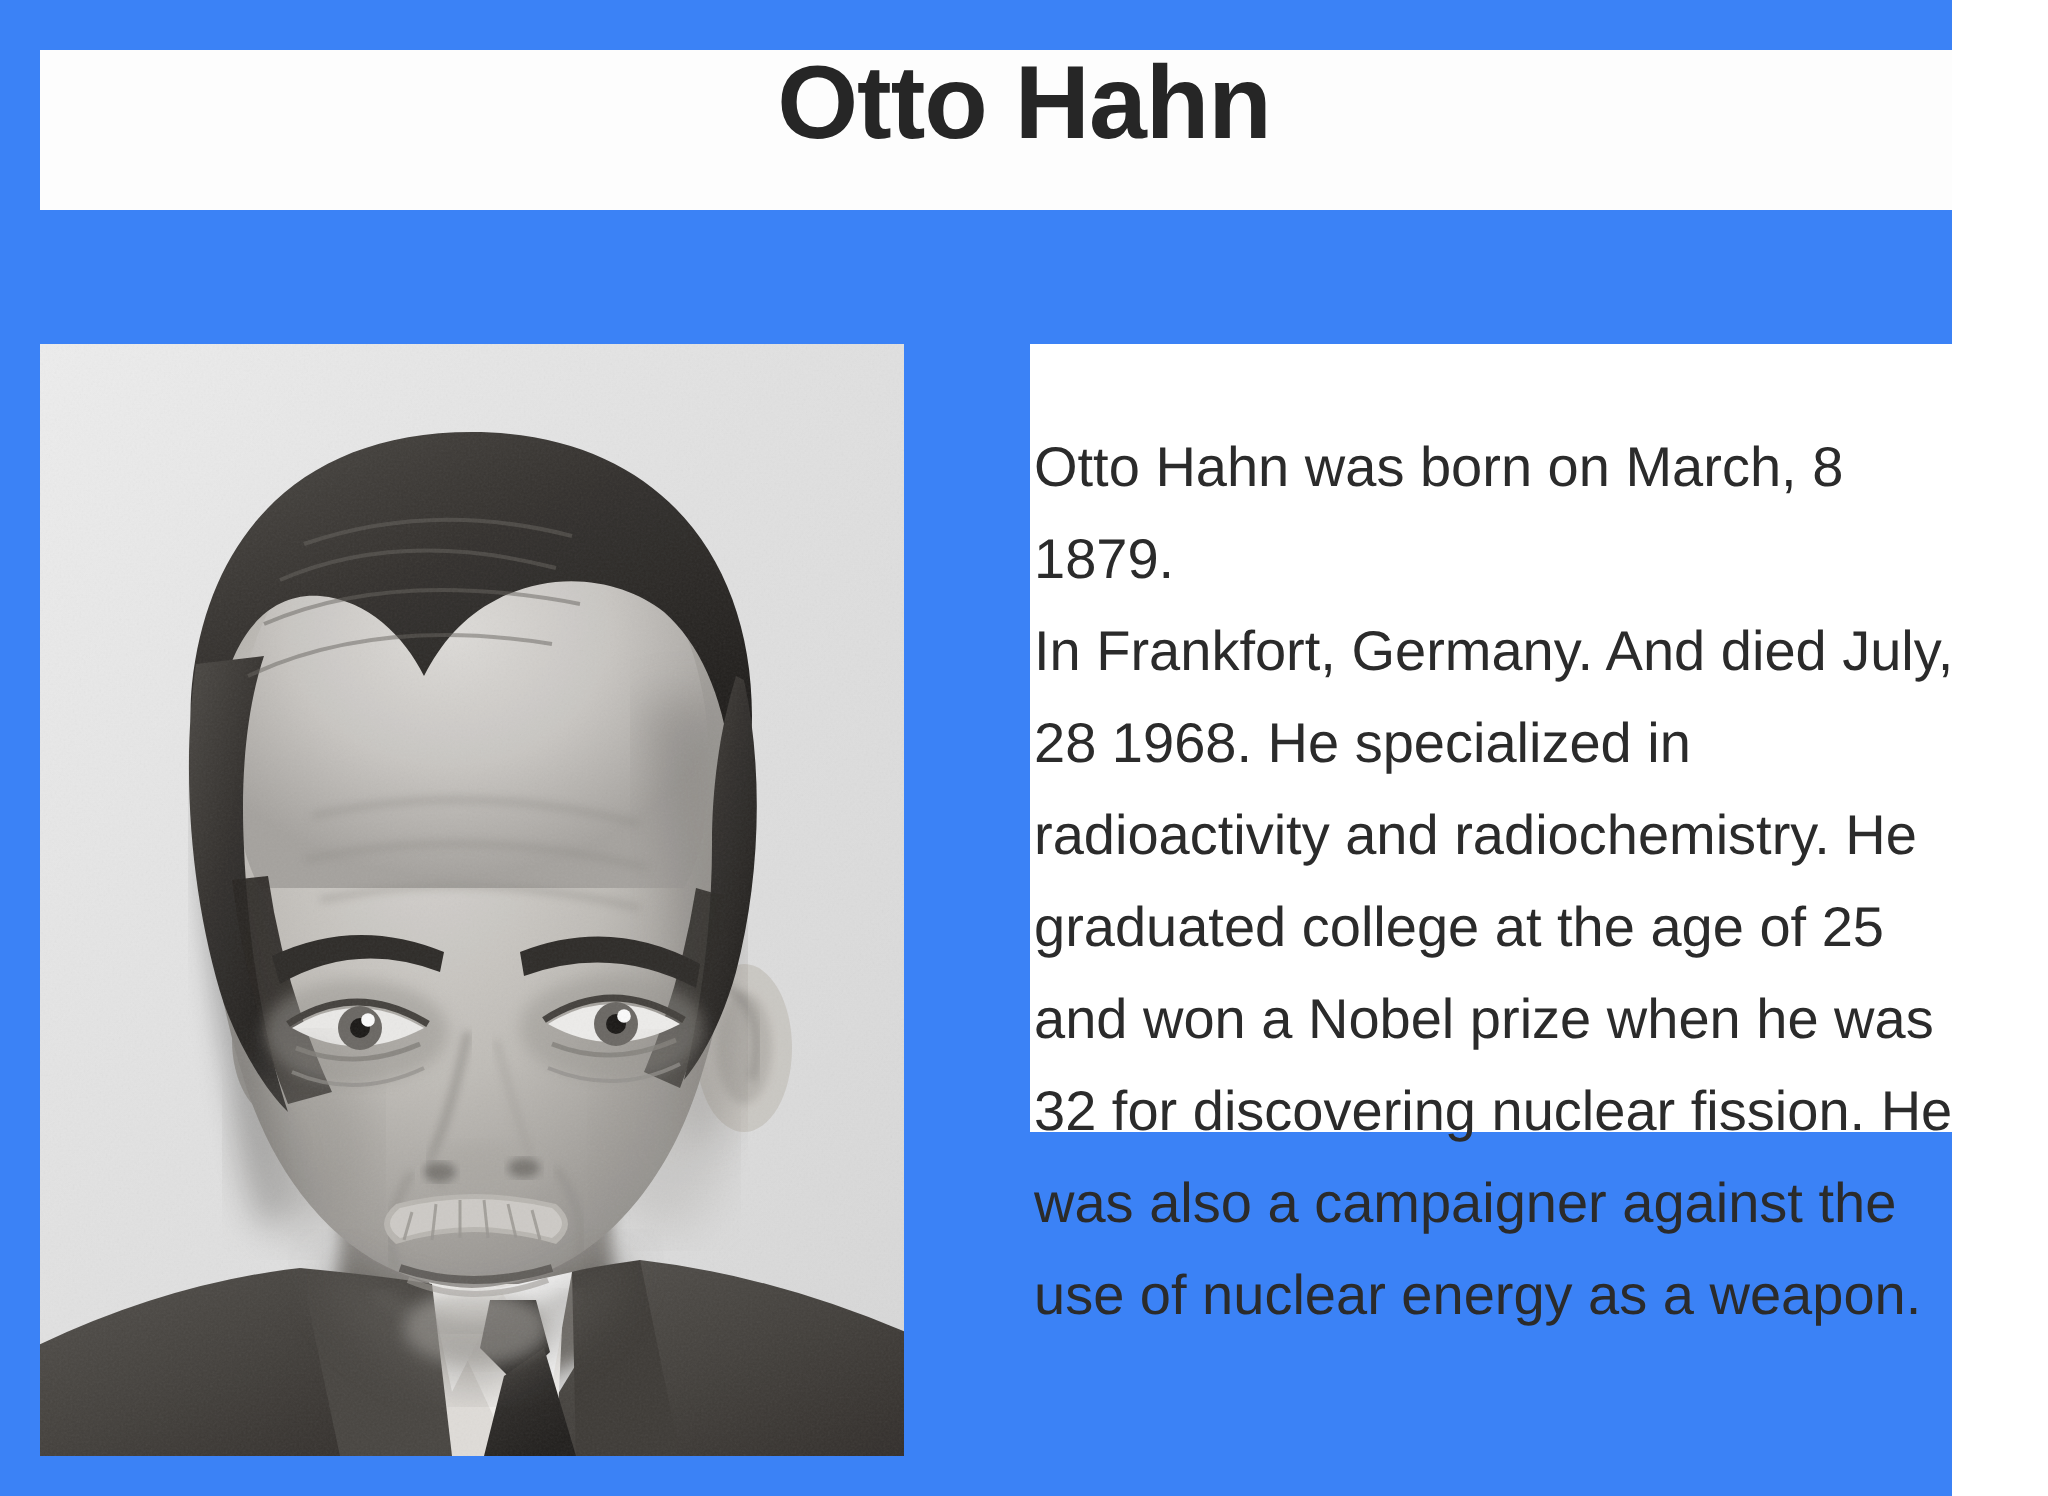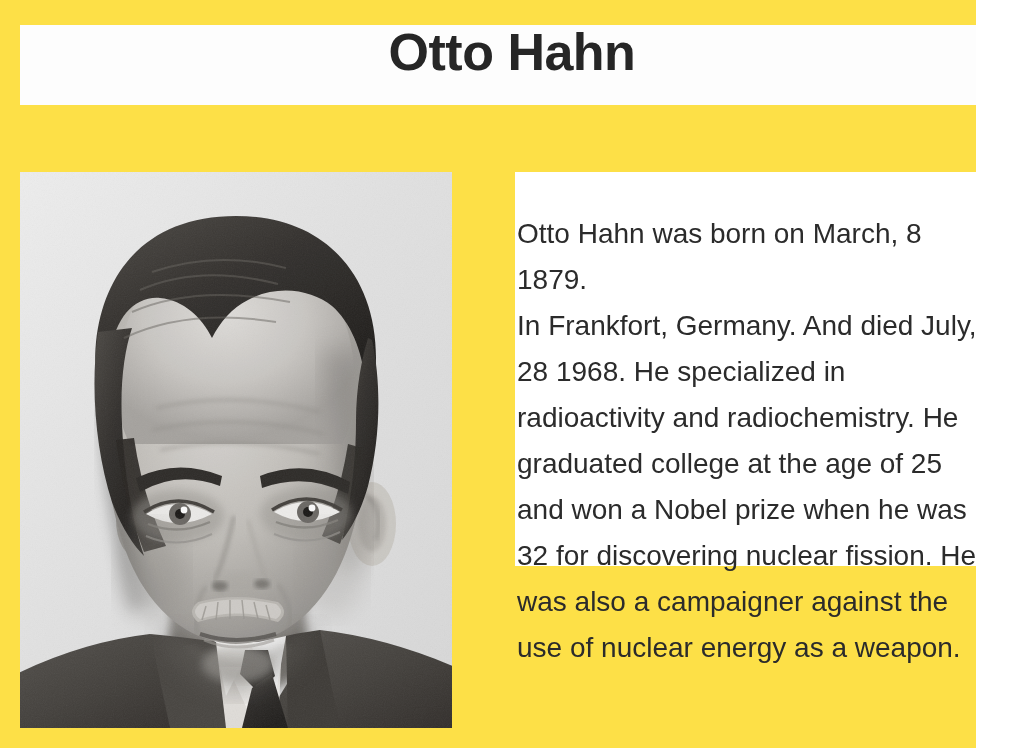--- a/index.html
+++ b/index.html
@@ -7,21 +7,21 @@
     padding: 0;
     background: #ffffff;
   }
   body {
     font-family: "Liberation Sans", sans-serif;
   }
   #slide {
     position: relative;
     width: 976px;
     height: 748px;
-    background: #fde047;
+    background: #3b82f6;
     overflow: hidden;
   }
   
   #title-band {
     position: absolute;
     left: 20px;
     top: 25px;
     width: 984px;
     height: 80px;
     background: #fdfdfd;

